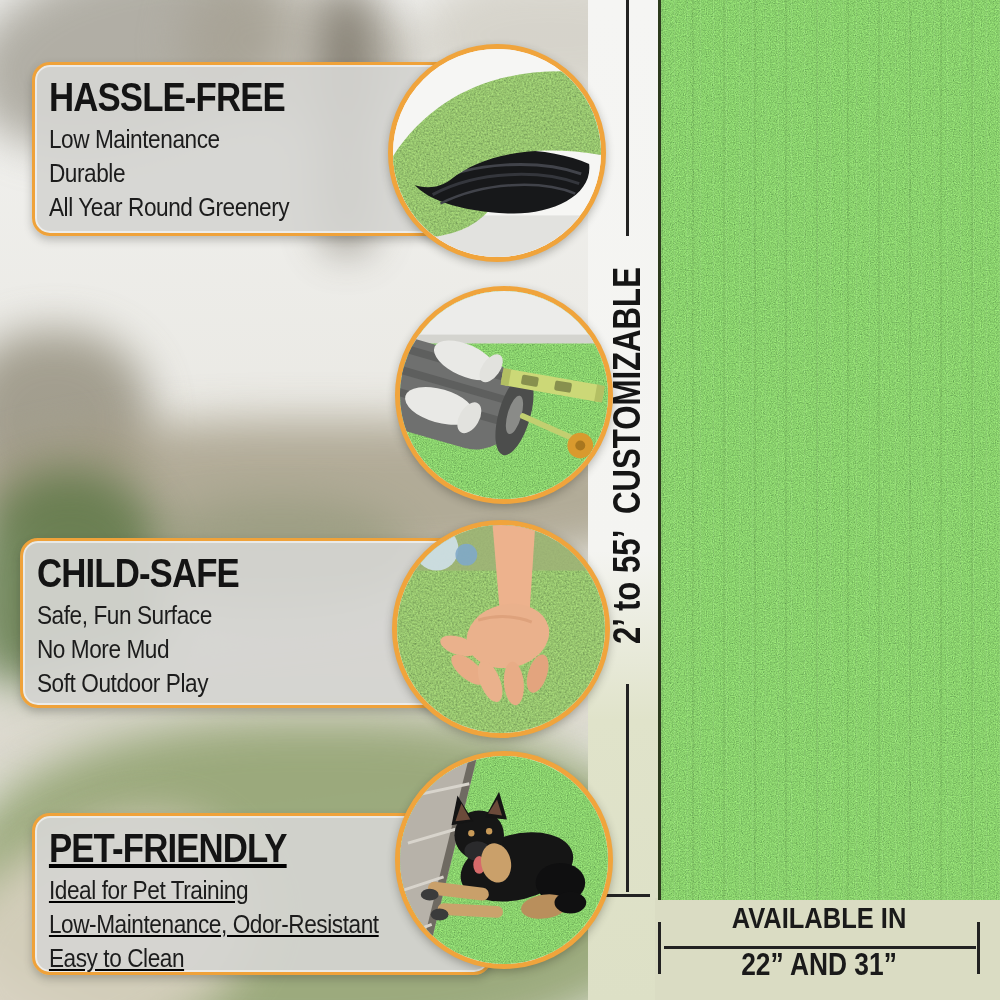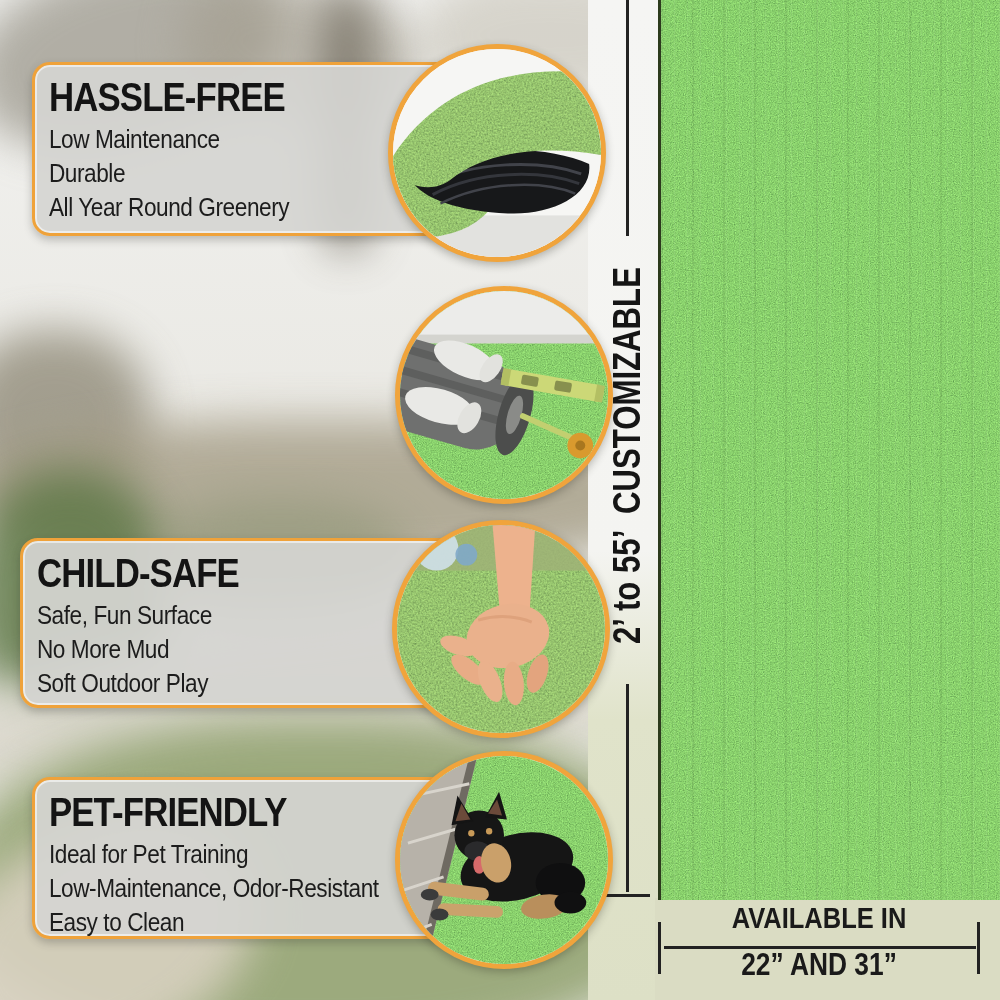--- a/index.html
+++ b/index.html
@@ -25,21 +25,21 @@
                background:linear-gradient(180deg,#f5f5f3 0%,#f4f4f1 55%,#e0e3ca 72%,#dde0c6 100%);}
   .bottom-sage{position:absolute;left:655px;top:898px;width:345px;height:102px;background:#dadcc3;}
 
   
   .panel{position:absolute;background:rgba(213,213,209,0.92);
          border:3px solid #efa23a;border-radius:18px;
          box-shadow:inset 0 0 0 2px rgba(255,255,255,.55), 0 4px 9px rgba(50,50,45,.28);}
   .p1{left:32px;top:62px;width:432px;height:168px;}
   .p2{left:32px;top:298px;width:442px;height:166px;}
   .p3{left:20px;top:538px;width:442px;height:164px;}
-  .p4{left:32px;top:777px;width:454px;height:156px;}
+  .p4{left:32px;top:813px;width:454px;height:156px;text-decoration:underline;}
   .panel-inner{padding:11px 16px 0 16px;transform:scaleX(0.87);transform-origin:0 0;white-space:nowrap;}
   .feature-title{font-size:40px;font-weight:700;letter-spacing:-1px;color:#141414;line-height:1.05;margin:0 0 5px 0;}
   .feature-line{font-size:26px;font-weight:400;letter-spacing:-0.5px;color:#1c1c1c;line-height:1.3;}
 
   
   .photo-circle{position:absolute;width:208px;height:208px;border-radius:50%;
                 border:5px solid #f0a43c;overflow:hidden;background:#f5f5f3;
                 box-shadow:0 3px 8px rgba(40,40,30,.3), inset 0 0 0 1px rgba(255,255,255,.45);}
   .c1{left:388px;top:44px;}
   .c2{left:395px;top:286px;}

